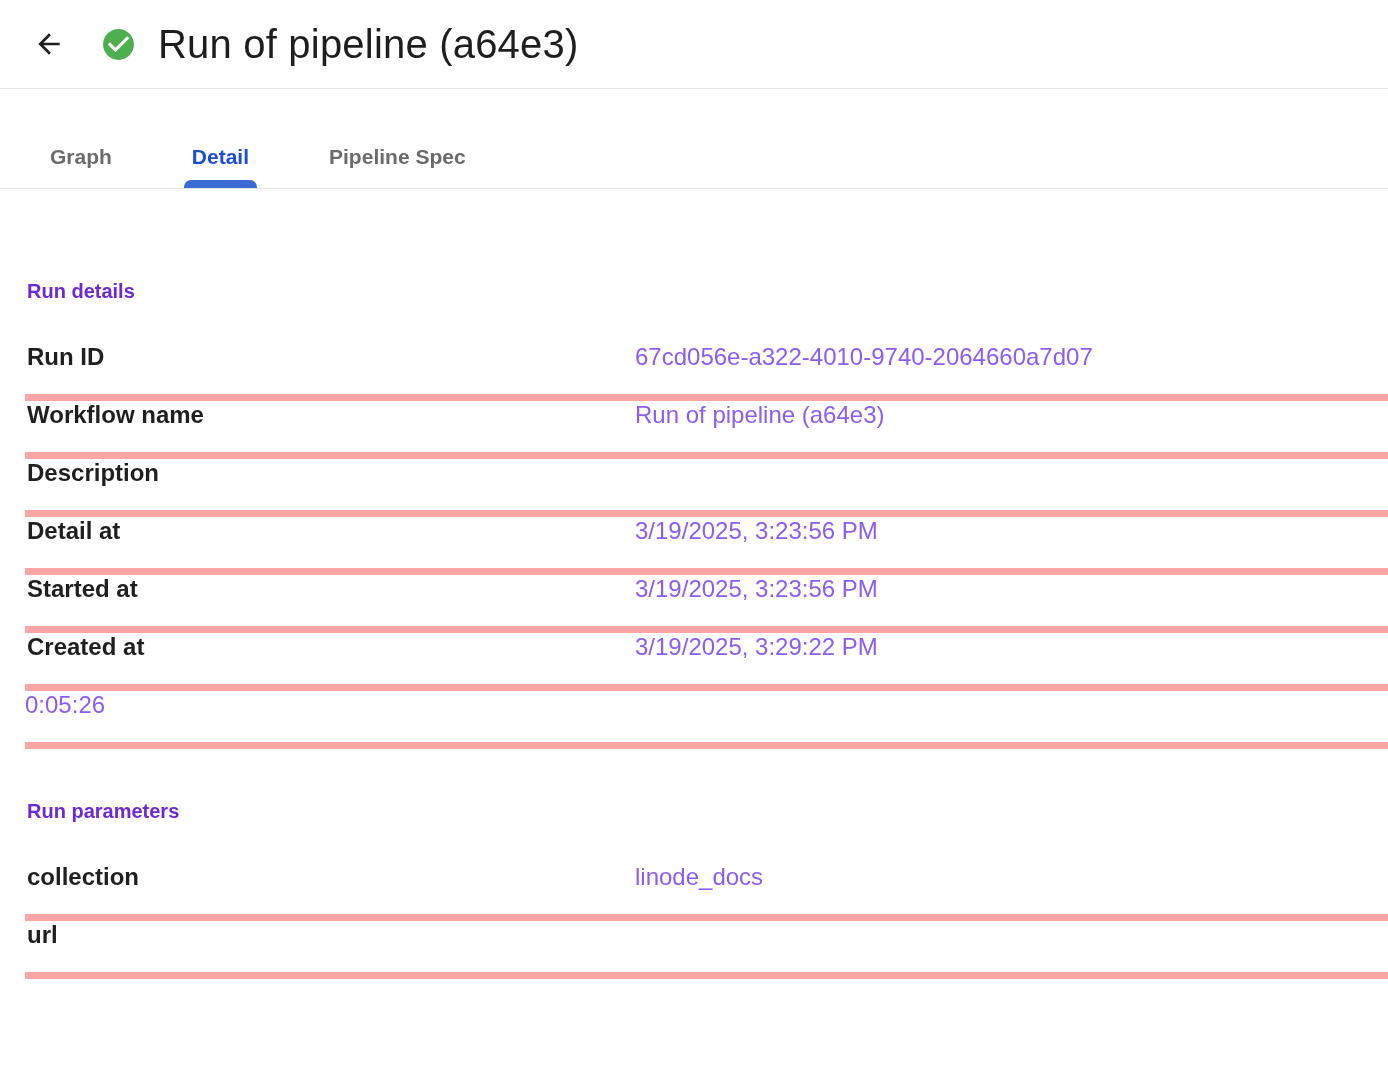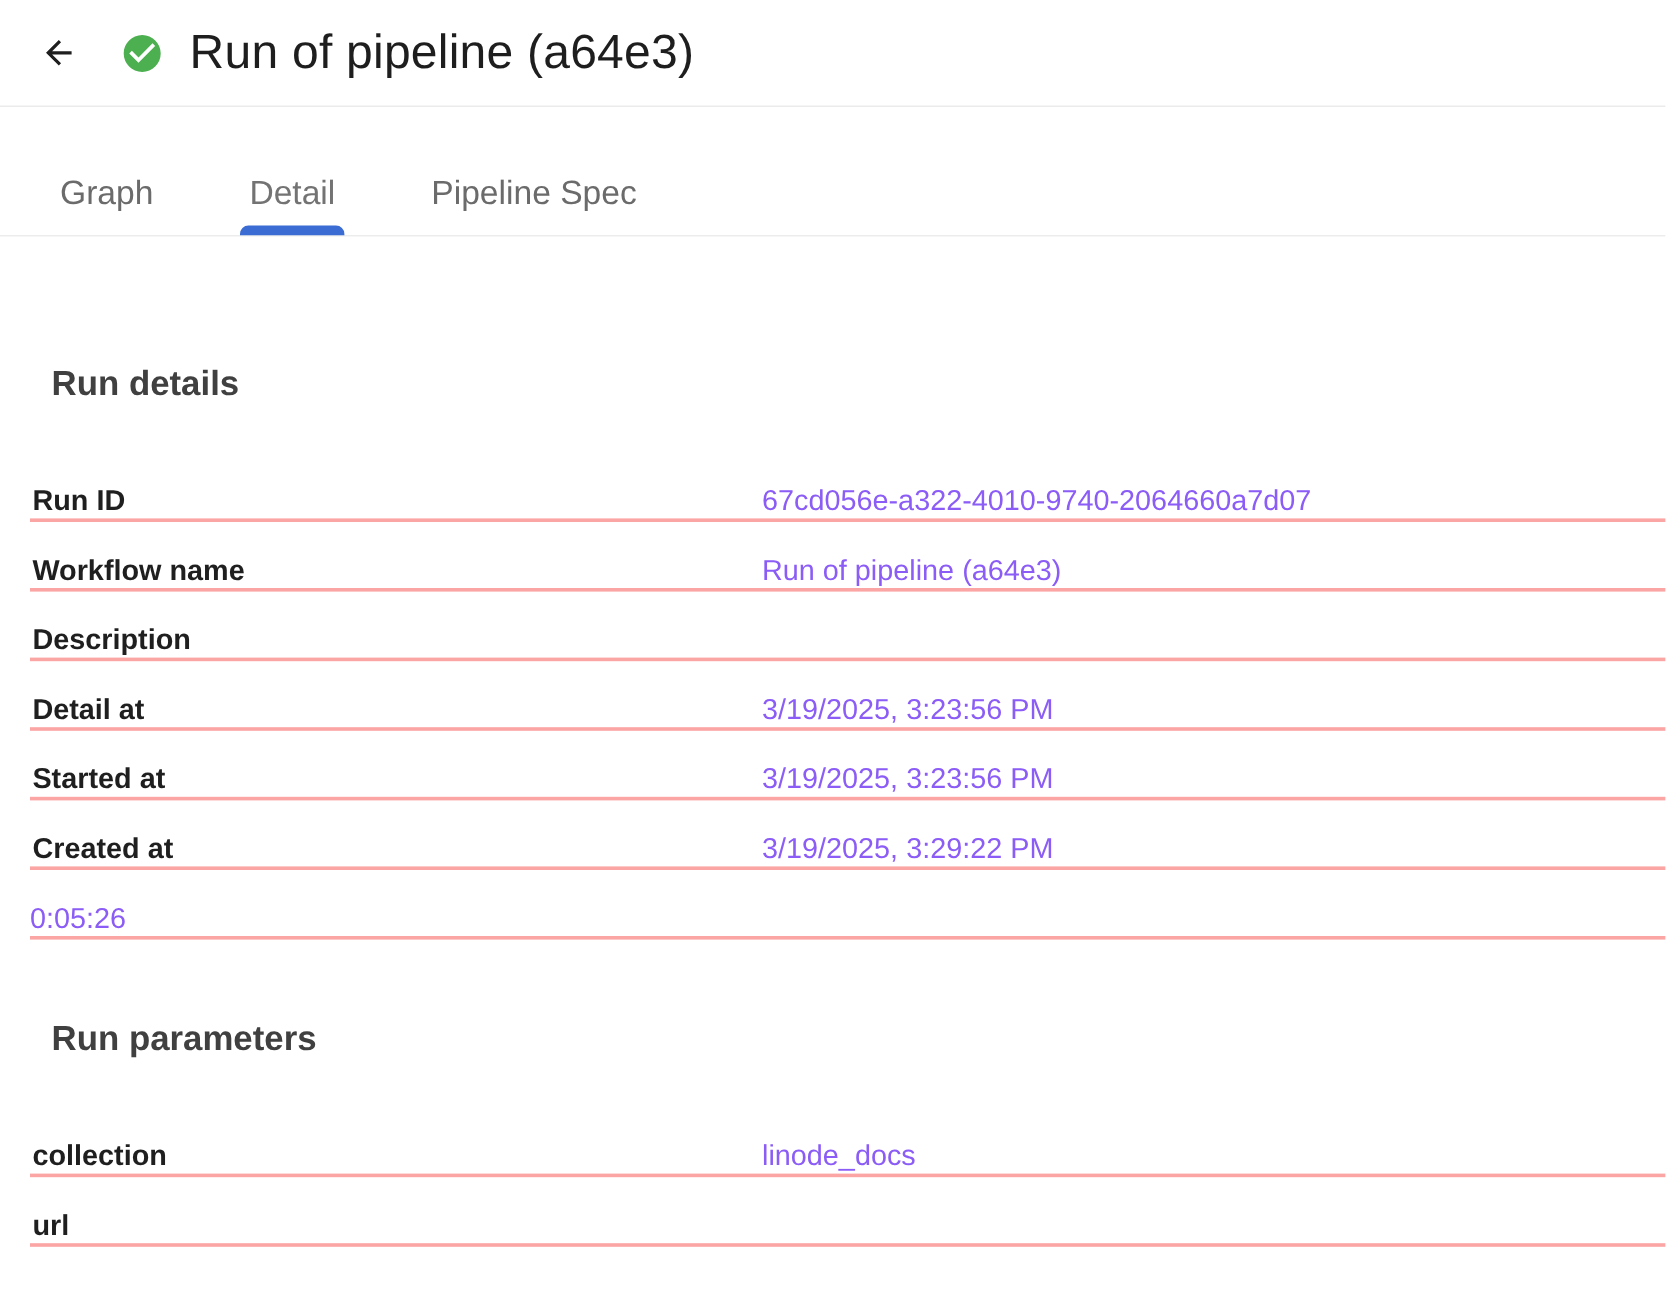--- a/index.html
+++ b/index.html
@@ -53,60 +53,60 @@
   
   .tabbar {
     display: flex;
     align-items: flex-end;
     padding: 42px 0 0 10px;
     border-bottom: 1px solid #e8e8e8;
   }
   .tab {
     position: relative;
     padding: 14px 40px 19px 40px;
-    font-size: 28px;
-    font-weight: normal;
+    font-size: 21px;
+    font-weight: bold;
     color: #6b6b6b;
     cursor: pointer;
     white-space: nowrap;
     background: transparent;
     border: none;
     font-family: inherit;
   }
-  .tab.active { color: #737373; }
+  .tab.active { color: #1d4ed8; }
   .tab.active::after {
     content: "";
     position: absolute;
     left: 32px;
     right: 32px;
     bottom: 0;
     height: 8px;
     background: #3b6cd4;
     border-radius: 7px 7px 0 0;
   }
 
   
   .content { margin-left: 25px; }
 
   .section-title {
-    margin: 16px;
-    font-size: 29px;
+    margin: 0;
+    font-size: 20px;
     font-weight: bold;
-    color: #404040;
+    color: #6d28d9;
     padding-left: 2px;
   }
   .section-title.first { padding-top: 91px; }
   .section-title.second { padding-top: 51px; }
 
   .kv-table { margin-top: 40px; }
   .kv-row {
     display: flex;
-    align-items: flex-end;
+    align-items: flex-start;
     height: 58px;
-    border-bottom: 3px solid #fca5a5;
+    border-bottom: 7px solid #fca5a5;
     font-size: 24px;
   }
   .kv-label {
     width: 610px;
     padding-left: 2px;
     font-weight: bold;
     color: #1f1f1f;
     flex-shrink: 0;
   }
   .kv-value {

